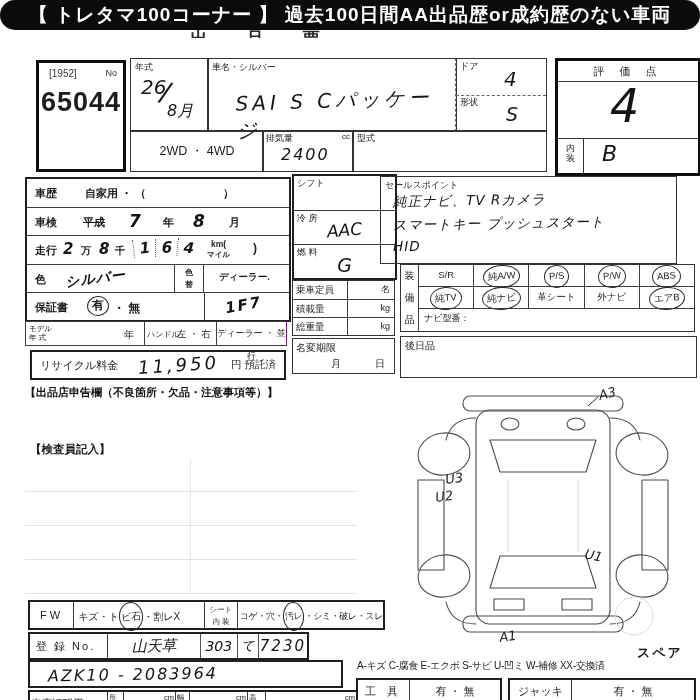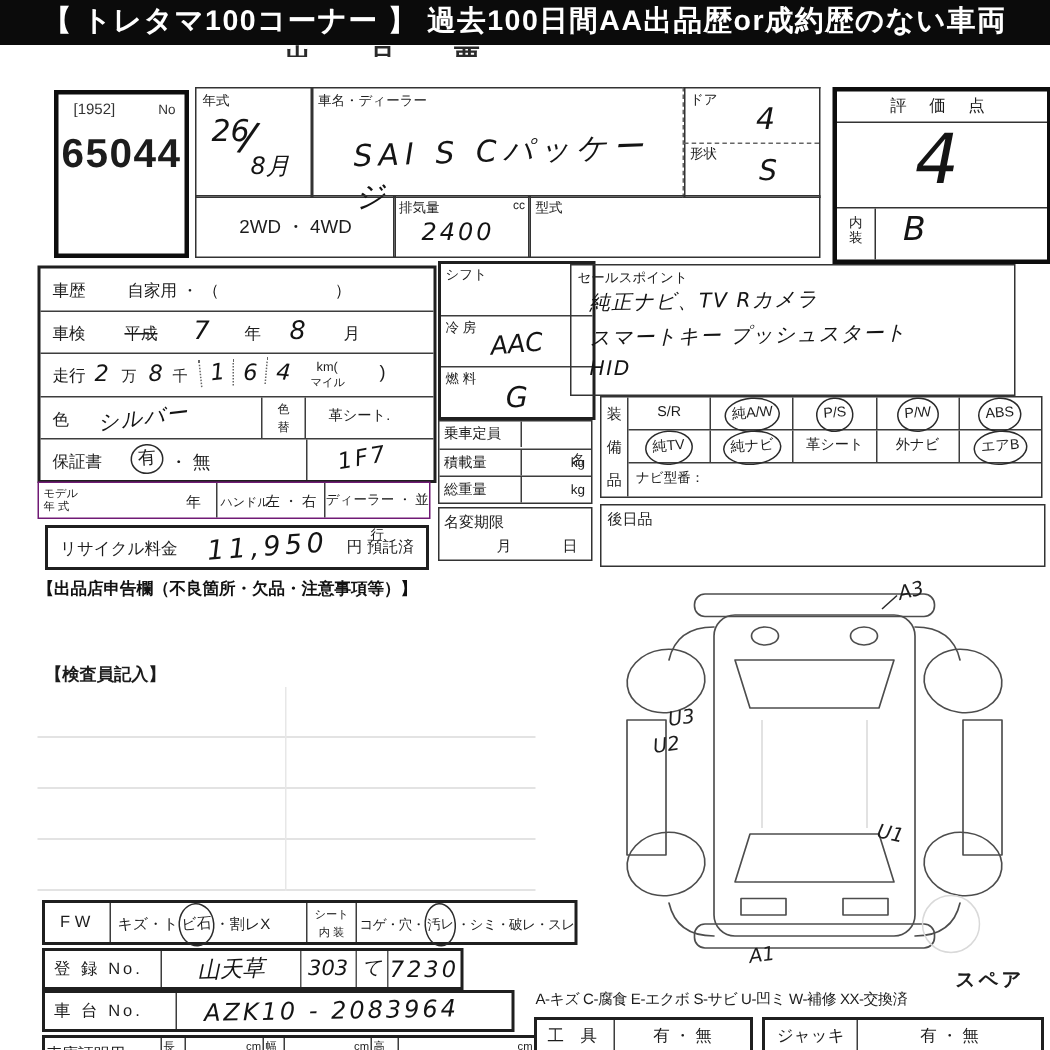--- a/index.html
+++ b/index.html
@@ -9,21 +9,21 @@
   .b1{border:1px solid #701a75;}
   .b15{border:1.5px solid #333;}
   .b2{border:2px solid #1f1f1f;}
   .b3{border:3px solid #0d0d0d;}
   .lbl{font-size:9px;color:#222;}
   .hw{font-family:"DejaVu Sans",sans-serif;font-style:italic;color:#141414;}
   .strike{text-decoration:line-through;}
   .circ{display:inline-block;border:1.5px solid #2b2b2b;border-radius:50%;
         padding:0 4px 1px 4px;transform:rotate(-4deg);}
   .banner{left:0;top:0;width:700px;height:30px;background:#0b0b0b;color:#fff;
-          font-size:19px;font-weight:bold;line-height:29px;text-align:center;letter-spacing:1px;}
+          font-size:19px;font-weight:bold;line-height:29px;text-align:center;letter-spacing:1px;border-radius:15px;}
   .sheet-title{left:190px;top:27px;width:230px;height:11px;overflow:hidden;
                font-size:18px;font-weight:bold;letter-spacing:38px;color:#2a2a2a;}
   
   .lotbox{left:36px;top:60px;width:84px;height:106px;}
   .lot-tag{left:10px;top:5px;font-size:10px;color:#333;}
   .lot-no{right:6px;top:5px;font-size:9px;color:#333;}
   .lot-num{left:0;top:24px;width:100%;text-align:center;font-size:27px;font-weight:bold;letter-spacing:1px;}
   
   .yearbox{left:130px;top:58px;width:77px;height:72px;}
   .namebox{left:207px;top:58px;width:248px;height:72px;}
@@ -35,39 +35,39 @@
   .modelbox{left:352px;top:130px;width:193px;height:40px;}
   .scorebox{left:555px;top:58px;width:140px;height:112px;}
   .scorehead{left:0;top:0;width:100%;height:20px;border-bottom:1.5px solid #333;
              font-size:11px;text-align:center;line-height:20px;letter-spacing:6px;}
   .scoreval{left:52px;top:18px;font-size:46px;}
   .scorebot{left:0;bottom:0;width:100%;height:34px;border-top:1.5px solid #333;}
   .intcell{left:0;top:0;width:26px;height:100%;border-right:1.5px solid #333;
            font-size:9px;line-height:10px;text-align:center;padding-top:4px;box-sizing:border-box;}
   .intval{left:44px;top:2px;font-size:22px;}
   
-  .ltable{left:25px;top:177px;width:262px;height:141px;}
+  .ltable{left:25px;top:177px;width:262px;height:141px;font-weight:bold;}
   .lrow{position:relative;height:28.2px;border-top:1px solid #3d3d3d;box-sizing:border-box;}
   .lrow:first-child{border-top:none;}
   .rowlbl{position:absolute;left:8px;top:7px;font-size:11px;}
   
   .mrow{left:25px;top:321px;width:262px;height:25px;display:flex;box-sizing:border-box;}
   .mcell{position:relative;border-left:1px solid #3d3d3d;box-sizing:border-box;}
   .mcell:first-child{border-left:none;}
   .recycle{left:30px;top:350px;width:256px;height:30px;display:flex;align-items:center;box-sizing:border-box;}
   .decl{left:25px;top:385px;font-size:11px;font-weight:bold;color:#111;}
   
   .sfbox{left:292px;top:174px;width:101px;height:102px;}
   .sfrow{position:relative;height:34px;border-top:1px solid #3d3d3d;box-sizing:border-box;}
   .sfrow:first-child{border-top:none;}
   .sflbl{position:absolute;left:3px;top:1px;font-size:9px;}
   .sfval{position:absolute;left:0;top:9px;width:100%;text-align:center;font-size:17px;}
   .captable{left:292px;top:280px;width:101px;height:54px;}
   .caprow{position:relative;height:18px;border-top:1px solid #3d3d3d;box-sizing:border-box;display:flex;}
-  .caprow:first-child{border-top:none;flex-direction:column;}
+  .caprow:first-child{border-top:none;}
   .caplbl{width:55px;border-right:1px solid #3d3d3d;font-size:9.5px;line-height:17px;padding-left:3px;box-sizing:border-box;}
   .capunit{flex:1;font-size:9px;line-height:17px;text-align:right;padding-right:4px;}
   .ncbox{left:292px;top:338px;width:101px;height:34px;}
   
   .salesbox{left:380px;top:176px;width:295px;height:86px;}
   .salesline{position:absolute;left:12px;font-size:13.5px;letter-spacing:1px;}
   .equip{left:400px;top:264px;width:295px;height:68px;display:flex;box-sizing:border-box;}
   .equiplbl{width:18px;border-right:1px solid #3d3d3d;font-size:10px;text-align:center;
             display:flex;flex-direction:column;justify-content:space-around;box-sizing:border-box;}
   .equipgrid{flex:1;display:flex;flex-direction:column;}
@@ -118,21 +118,21 @@
     <div class="abs lot-num">65044</div>
   </div>
 
   <div class="abs b15 yearbox">
     <div class="abs lbl" style="left:4px;top:2px;">年式</div>
     <div class="abs hw" style="left:10px;top:16px;font-size:20px;">26</div>
     <div class="abs hw" style="left:30px;top:18px;font-size:26px;transform:rotate(8deg);">/</div>
     <div class="abs hw" style="left:36px;top:42px;font-size:16px;">8月</div>
   </div>
   <div class="abs b15 namebox">
-    <div class="abs lbl" style="left:4px;top:2px;">車名・ディーラー</div>
+    <div class="abs lbl" style="left:4px;top:2px;">車名・シルバー</div>
     <div class="abs hw" style="left:28px;top:28px;font-size:20px;letter-spacing:4px;transform:rotate(-2deg);">SAI S Cパッケージ</div>
   </div>
   <div class="abs doorbox" style="border-top:1.5px solid #333;border-bottom:1.5px solid #333;border-right:1.5px solid #333;">
     <div class="abs doorhalf">
       <span class="abs lbl" style="left:4px;top:1px;">ドア</span>
       <span class="abs hw" style="left:48px;top:8px;font-size:20px;">4</span>
     </div>
     <div class="abs shapehalf">
       <span class="abs lbl" style="left:4px;top:1px;">形状</span>
       <span class="abs hw" style="left:50px;top:8px;font-size:19px;">S</span>
@@ -187,21 +187,21 @@
       <span class="abs" style="left:180px;top:14px;font-size:7.5px;">マイル</span>
       <span class="abs" style="left:226px;top:5px;font-size:12px;">)</span>
     </div>
     <div class="lrow">
       <span class="rowlbl">色</span>
       <span class="abs hw" style="left:38px;top:5px;font-size:14px;transform:rotate(-7deg);letter-spacing:1px;">シルバー</span>
       <span class="abs" style="left:147px;top:0;width:30px;height:100%;border-left:1px solid #3d3d3d;border-right:1px solid #3d3d3d;box-sizing:border-box;font-size:8px;text-align:center;line-height:12px;padding-top:2px;">
         <span style="display:block;">色</span>
         <span style="display:block;">替</span>
       </span>
-      <span class="abs" style="left:192px;top:6px;font-size:9.5px;">革シート.</span>
+      <span class="abs" style="left:192px;top:6px;font-size:9.5px;">ディーラー.</span>
     </div>
     <div class="lrow">
       <span class="rowlbl">保証書</span>
       <span class="abs circ" style="left:60px;top:3px;font-size:12px;">有</span>
       <span class="abs" style="left:86px;top:7px;font-size:12px;">・ 無</span>
       <span class="abs" style="left:177px;top:0;width:1px;height:100%;background:#3d3d3d;"></span>
       <span class="abs hw" style="left:198px;top:3px;font-size:15px;transform:rotate(-10deg);letter-spacing:2px;">1F7</span>
     </div>
   </div>
 
@@ -315,21 +315,20 @@
 
   <div class="abs b2 regrow">
     <div class="reglbl">登 録 No.</div>
     <div class="regcell hw" style="width:105px;border-left:none;font-size:15px;line-height:24px;transform:rotate(-2deg);">山天草</div>
     <div class="regcell hw" style="width:42px;font-size:14px;line-height:24px;">303</div>
     <div class="regcell hw" style="width:24px;font-size:13px;line-height:24px;">て</div>
     <div class="regcell hw" style="width:56px;font-size:15px;line-height:24px;letter-spacing:2px;">7230</div>
   </div>
 
   <div class="abs b2 chassisrow">
-    <div class="reglbl">車 台 No.</div>
     <div class="hw" style="flex:1;font-size:16px;line-height:24px;padding-left:18px;letter-spacing:2px;transform:rotate(-1deg);">AZK10 - 2083964</div>
   </div>
 
   <div class="abs b2 garage">
     <div class="gcell" style="width:78px;font-size:10.5px;line-height:20px;">車庫証明用</div>
     <div class="gcell" style="width:16px;">長さ</div>
     <div class="gcell" style="width:52px;text-align:right;">cm</div>
     <div class="gcell" style="width:14px;">幅</div>
     <div class="gcell" style="width:58px;text-align:right;">cm</div>
     <div class="gcell" style="width:18px;">高さ</div>

